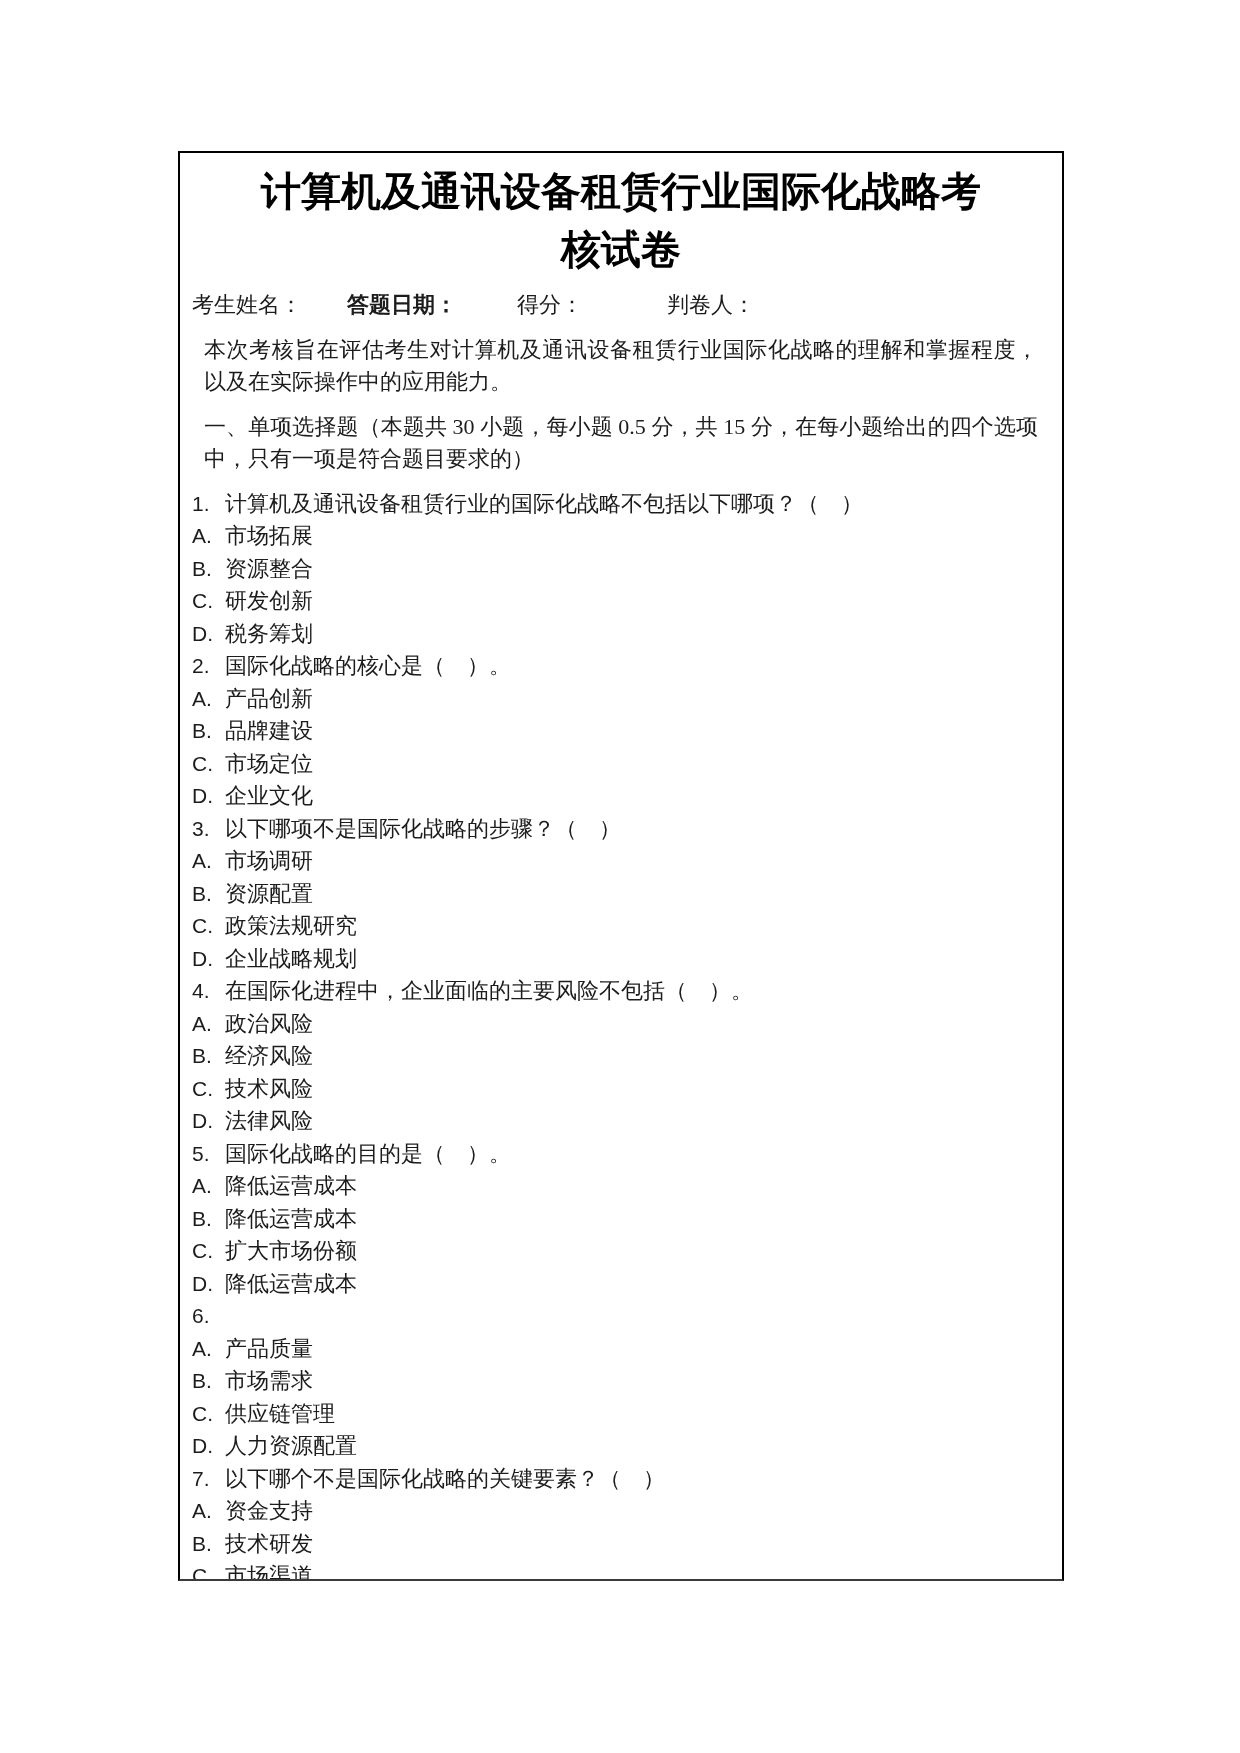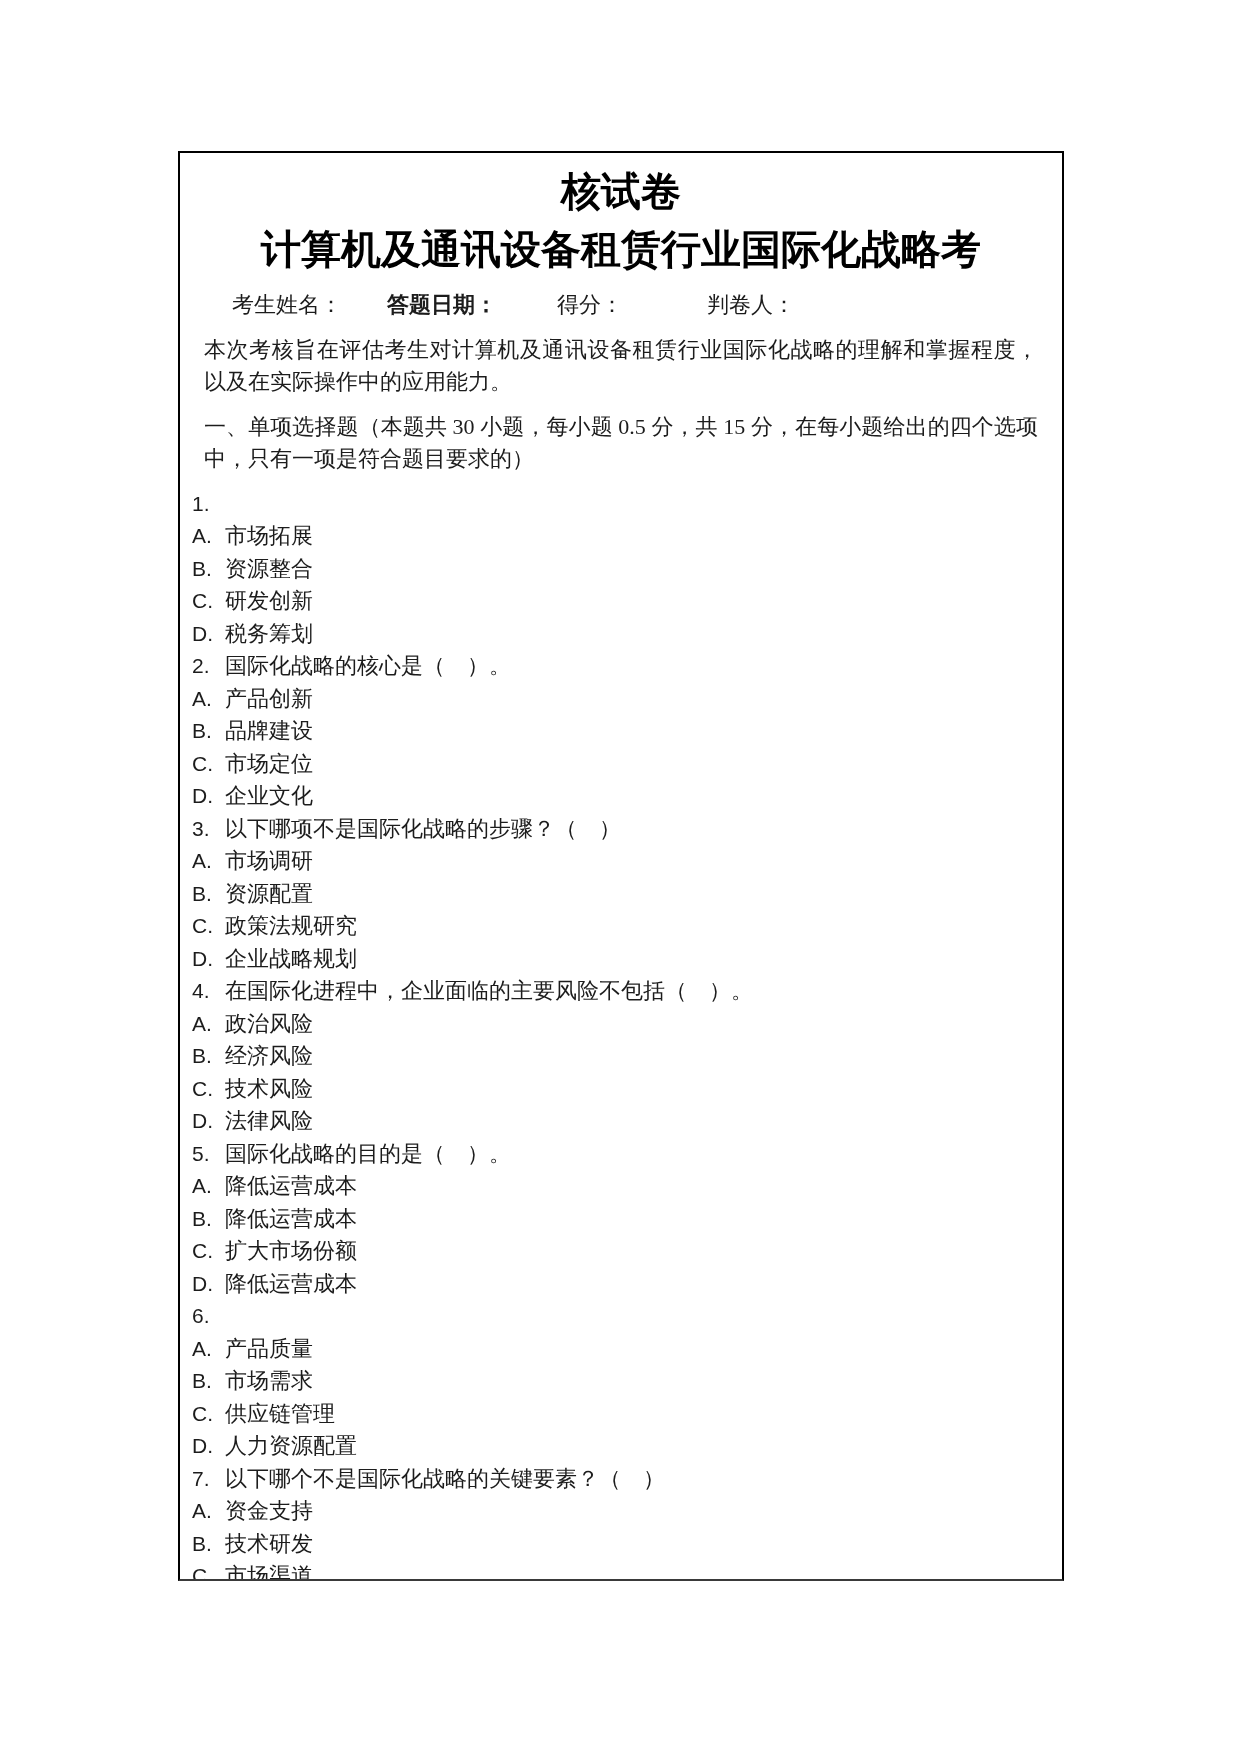--- a/index.html
+++ b/index.html
@@ -35,21 +35,20 @@
     line-height: 58px;
     color: #000000;
     font-family: "Liberation Serif", "DejaVu Serif", serif;
   }
   .info-row {
     display: flex;
     align-items: flex-end;
     font-size: 22px;
     line-height: 32.5px;
     white-space: nowrap;
-    margin-left: 40px;
   }
   .info-row .f1 { width: 155px; }
   .info-row .f2 { width: 170px; font-weight: bold; }
   .info-row .f3 { width: 150px; }
   .para {
     margin: 12px;
     font-size: 22px;
     line-height: 32.5px;
     text-align: justify;
   }
@@ -70,37 +69,38 @@
   .cn {
     font-family: "Liberation Serif", "DejaVu Serif", serif;
   }
 </style>
 </head>
 <body>
 
 <div class="sheet">
 
   <div class="title">
+    <div>计算机及通讯设备租赁行业国际化战略考</div>
     <div>核试卷</div>
-    <div>计算机及通讯设备租赁行业国际化战略考</div>
   </div>
 
   <div class="info-row">
     <span class="f1">考生姓名：</span>
     <span class="f2">答题日期：</span>
     <span class="f3">得分：</span>
     <span class="f4">判卷人：</span>
   </div>
 
   <p class="para">本次考核旨在评估考生对计算机及通讯设备租赁行业国际化战略的理解和掌握程度，以及在实际操作中的应用能力。</p>
 
   <p class="para">一、单项选择题（本题共 30 小题，每小题 0.5 分，共 15 分，在每小题给出的四个选项中，只有一项是符合题目要求的）</p>
 
   <div class="line">
     <span class="num">1.</span>
+    <span class="cn">计算机及通讯设备租赁行业的国际化战略不包括以下哪项？（　）</span>
   </div>
   <div class="line">
     <span class="letter">A.</span>
     <span class="cn">市场拓展</span>
   </div>
   <div class="line">
     <span class="letter">B.</span>
     <span class="cn">资源整合</span>
   </div>
   <div class="line">

